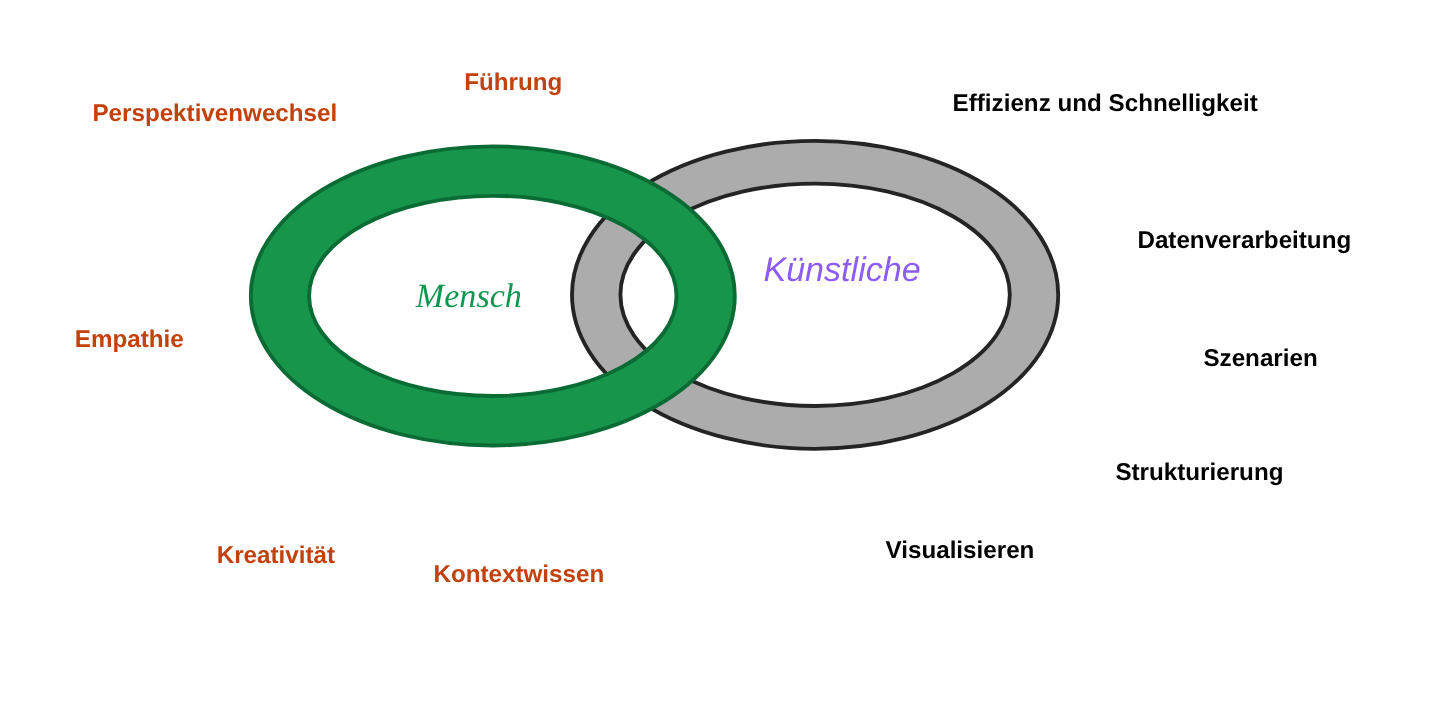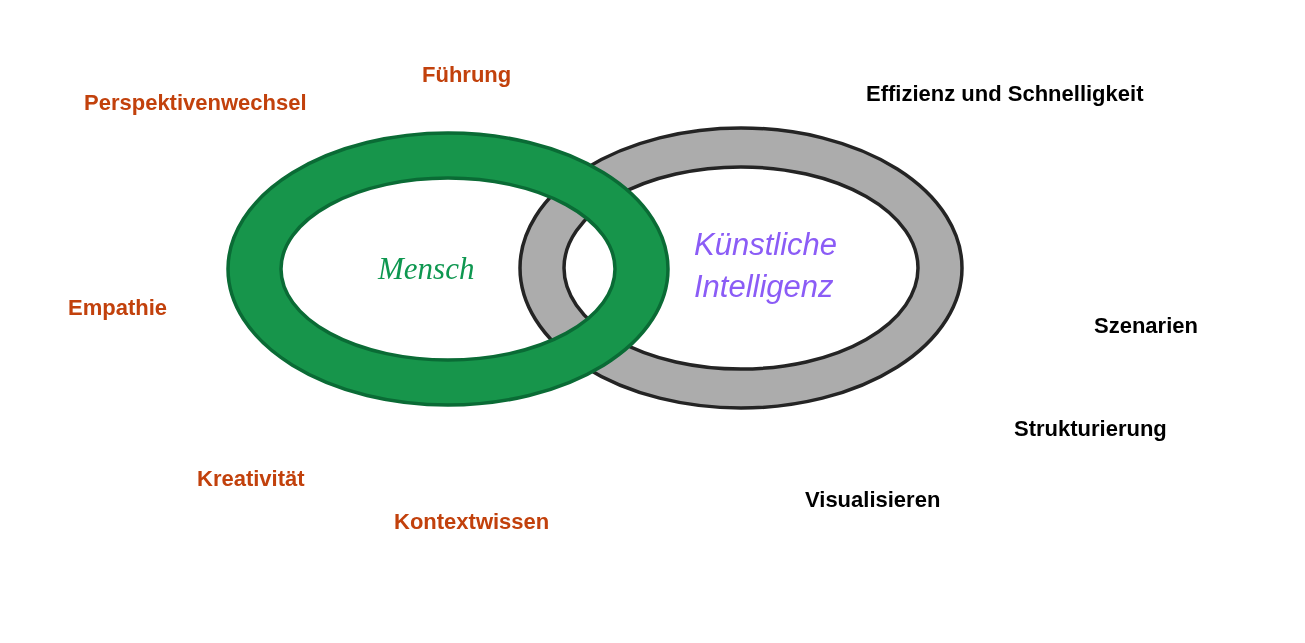--- a/index.html
+++ b/index.html
@@ -45,27 +45,27 @@
              M564,268 a177,101 0 1,0 354,0 a177,101 0 1,0 -354,0 Z" fill="#ACACAC" stroke="#242424"></path>
 
     <path fill-rule="evenodd" stroke-width="3.5" d="M228,269 a220,136 0 1,0 440,0 a220,136 0 1,0 -440,0 Z
              M281,269 a167,91 0 1,0 334,0 a167,91 0 1,0 -334,0 Z" fill="#17954B" stroke="#0A6B35"></path>
   </svg>
 
   <div class="circle-label human" style="left:378px; top:248px;font-family:Liberation Serif, serif;">Mensch</div>
 
   <div class="circle-label ai" style="left:694px; top:224px;">
     <div>Künstliche</div>
-    <div>Intelligenz</div>
   </div>
 
   <div class="attr-label attr-green" style="left:422px; top:63px;">Führung</div>
   <div class="attr-label attr-green" style="left:84px; top:91px;">Perspektivenwechsel</div>
   <div class="attr-label attr-green" style="left:68px; top:296px;">Empathie</div>
-  <div class="attr-label attr-green" style="left:197px; top:467px;">Kreativität</div>
+  <div class="attr-label attr-green" style="left:197px; top:493px;">Kreativität</div>
   <div class="attr-label attr-green" style="left:394px; top:510px;">Kontextwissen</div>
 
   <div class="attr-label attr-black" style="left:866px; top:82px;">Effizienz und Schnelligkeit</div>
+  <div class="attr-label attr-black" style="left:1034px; top:206px;">Datenverarbeitung</div>
   <div class="attr-label attr-black" style="left:1094px; top:314px;">Szenarien</div>
   <div class="attr-label attr-black" style="left:1014px; top:417px;">Strukturierung</div>
   <div class="attr-label attr-black" style="left:805px; top:488px;">Visualisieren</div>
 
 </div>
 
 </body></html>

